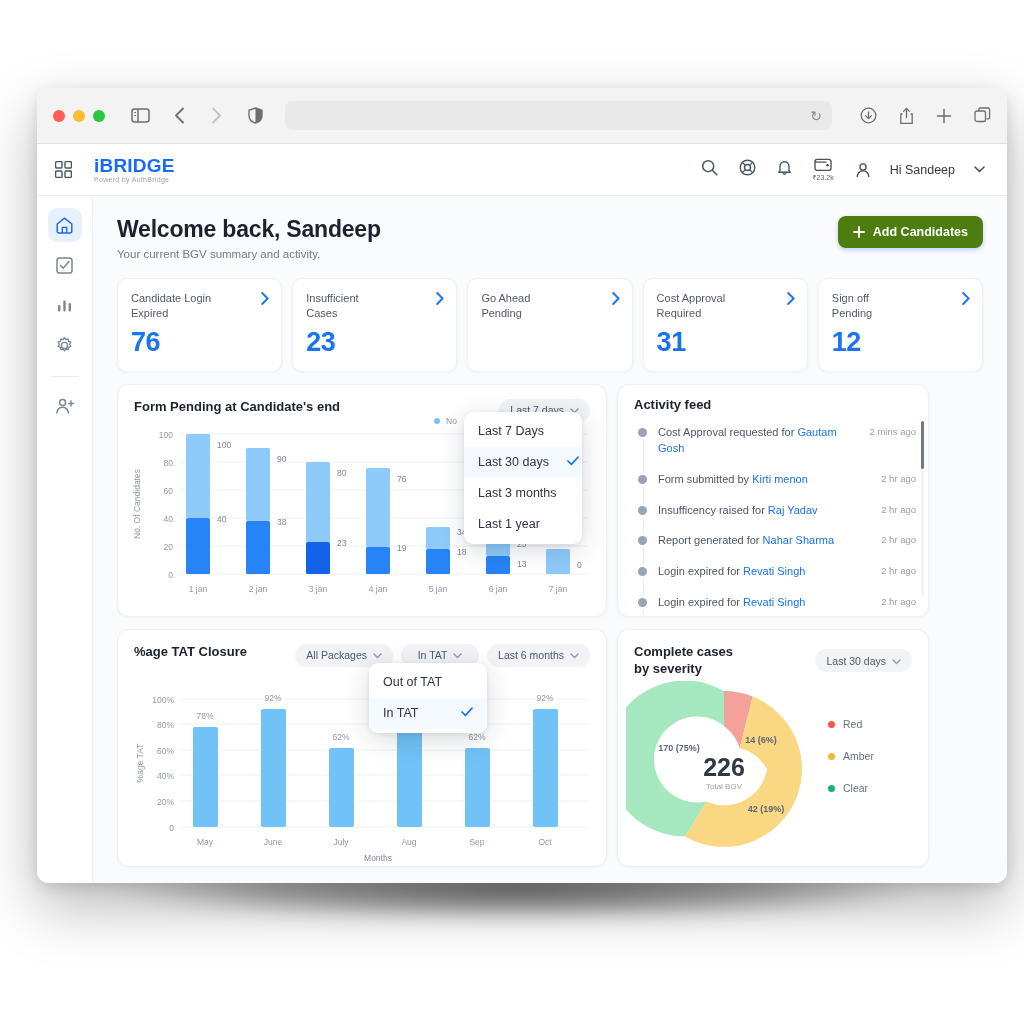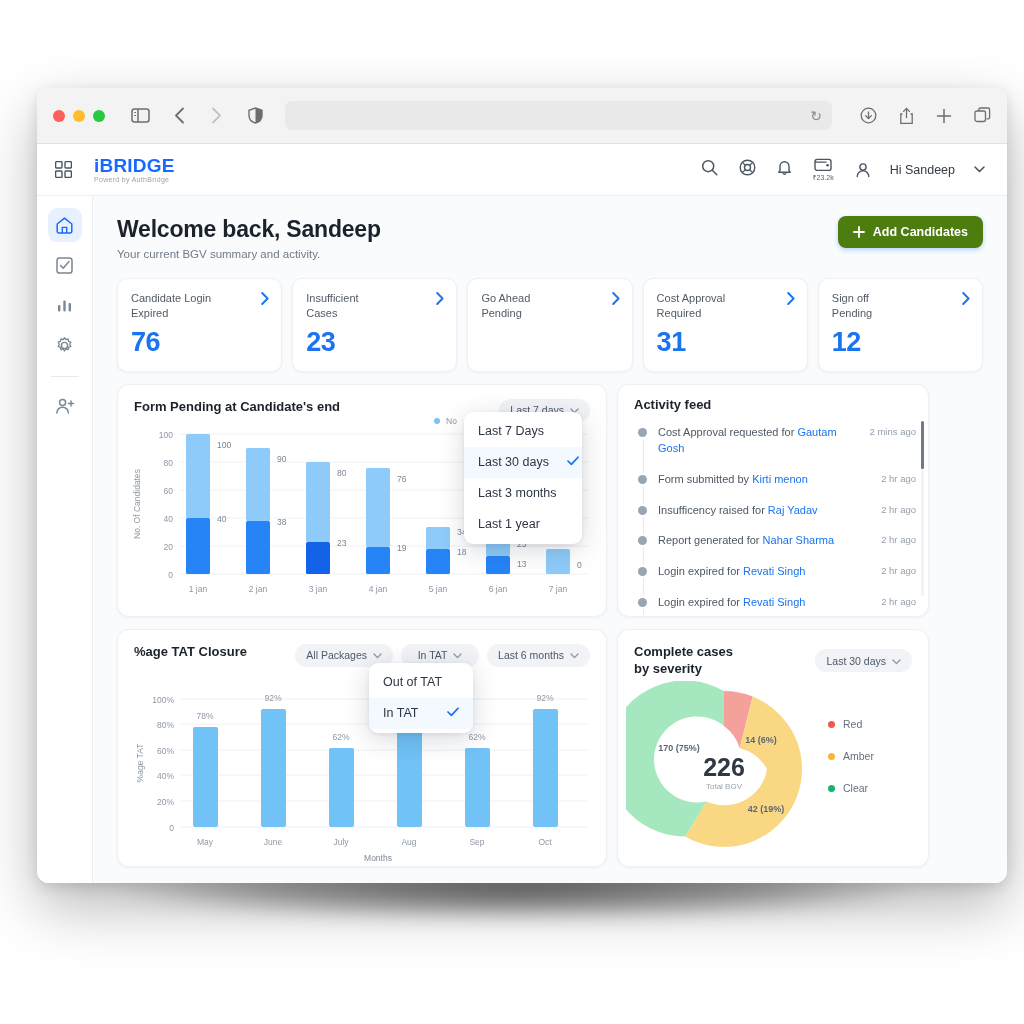--- a/index.html
+++ b/index.html
@@ -681,21 +681,21 @@
               <text x="87" y="178" text-anchor="middle" font-size="8.5" fill="#8e98a6">May</text>
               <text x="155" y="178" text-anchor="middle" font-size="8.5" fill="#8e98a6">June</text>
               <text x="223" y="178" text-anchor="middle" font-size="8.5" fill="#8e98a6">July</text>
               <text x="291" y="178" text-anchor="middle" font-size="8.5" fill="#8e98a6">Aug</text>
               <text x="359" y="178" text-anchor="middle" font-size="8.5" fill="#8e98a6">Sep</text>
               <text x="427" y="178" text-anchor="middle" font-size="8.5" fill="#8e98a6">Oct</text>
               <text x="260" y="194" text-anchor="middle" font-size="8.5" fill="#7c8795">Months</text>
             </svg>
           </div>
 
-          <div class="menu" style="left:251px;top:33px;width:104px;">
+          <div class="menu" style="left:251px;top:33px;width:118px;">
             <div class="menu-item">
               <span>Out of TAT</span>
             </div>
             <div class="menu-item sel">
               <span>In TAT</span>
               <span class="tick">
                 <svg width="12" height="10" viewBox="0 0 12 10">
                     <polyline points="1,5 4.4,8.4 11,1.2" fill="none" stroke="#1a73f0" stroke-width="1.7" stroke-linecap="round" stroke-linejoin="round"></polyline>
                   </svg>
               </span>

